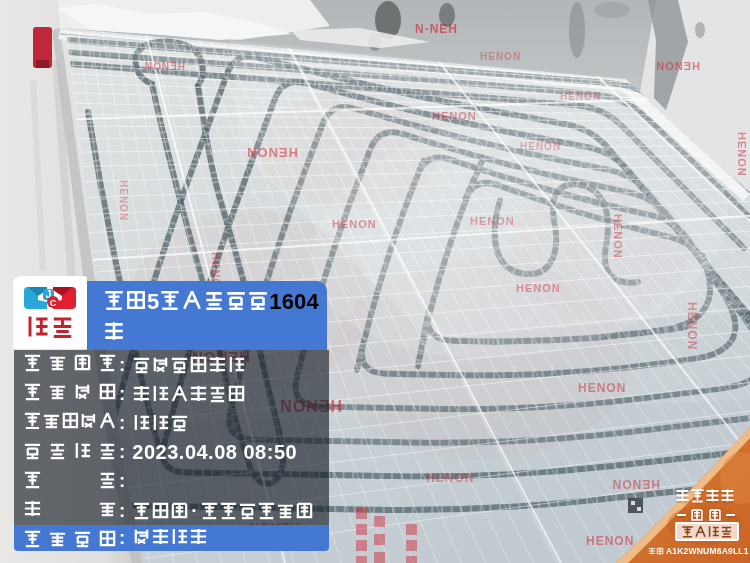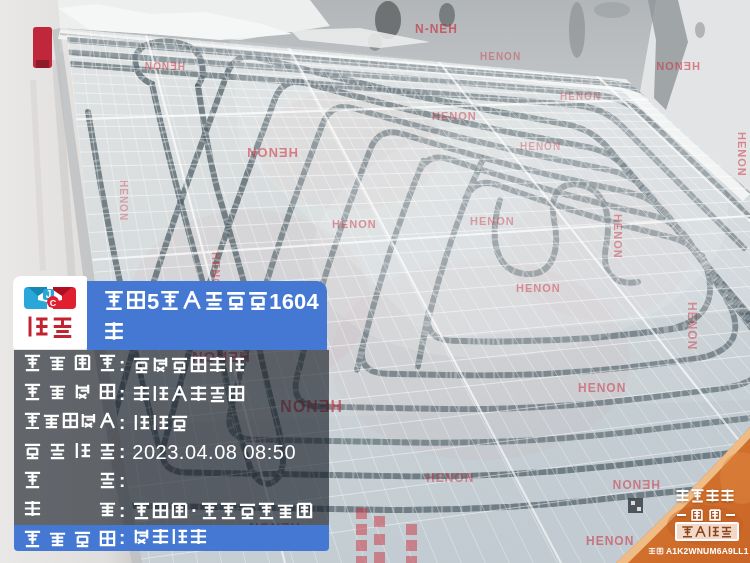--- a/index.html
+++ b/index.html
@@ -2,21 +2,21 @@
 <html><head><meta charset="utf-8">
 <style>
 html,body{margin:0;padding:0;background:#888;}
 #wrap{position:relative;width:750px;height:563px;overflow:hidden;
  font-family:"Liberation Sans",sans-serif;background:#d7dbdd;}
 .g{display:inline-block;vertical-align:-0.12em;}
 .lab{display:inline-flex;justify-content:space-between;align-items:center;}
 .row{height:29.2px;display:flex;align-items:center;padding-left:9px;color:#fff;}
 .co{font-size:19px;font-weight:bold;color:#fff;margin-left:2px;}
 .va{margin-left:7px;display:inline-flex;align-items:center;}
-.lat{font-size:20px;font-weight:normal;color:#fff;letter-spacing:0.5px;}
+.lat{font-size:20px;font-weight:bold;color:#fff;letter-spacing:0.5px;}
 .dot{font-size:19px;font-weight:bold;margin:0 2px;}
 </style></head>
 <body>
 <div id="wrap">
 <svg width="750" height="563" viewBox="0 0 750 563" style="position:absolute;left:0;top:0">
 <defs>
 <linearGradient id="fl" x1="0" y1="0" x2="0.6" y2="1">
           <stop offset="0" stop-color="#e2e5e5"></stop>
           <stop offset="0.5" stop-color="#d5dadc"></stop>
           <stop offset="1" stop-color="#c6cfd4"></stop>
@@ -319,21 +319,21 @@
           </svg><span style="font-size:22px;font-weight:bold;color:#fff;">5</span><svg class="g" width="22" height="22" viewBox="0 0 20 20">
             <path d="M2 3H18M10 3V16M5 7H15M3 18H17M6 11H14" stroke="#fff" stroke-width="2.35" fill="none"></path>
           </svg><svg class="g" width="22" height="22" viewBox="0 0 20 20">
             <path d="M10 2L3 18M10 2L17 18M6 11H14" stroke="#fff" stroke-width="2.35" fill="none"></path>
           </svg><svg class="g" width="22" height="22" viewBox="0 0 20 20">
             <path d="M3 4H17M10 4V10M3 10H17M5 14H15M3 18H17" stroke="#fff" stroke-width="2.35" fill="none"></path>
           </svg><svg class="g" width="22" height="22" viewBox="0 0 20 20">
             <path d="M2 4H18M5 8H15M5 8V14H15V8M10 14V18M4 18H16" stroke="#fff" stroke-width="2.35" fill="none"></path>
           </svg><svg class="g" width="22" height="22" viewBox="0 0 20 20">
             <path d="M2 4H18M5 8H15M5 8V14H15V8M10 14V18M4 18H16" stroke="#fff" stroke-width="2.35" fill="none"></path>
-          </svg><span style="font-size:22px;font-weight:bold;color:#ffffff;letter-spacing:0.2px;">1604</span></div>
+          </svg><span style="font-size:22px;font-weight:bold;color:#000000;letter-spacing:0.2px;">1604</span></div>
   <div><svg class="g" width="22" height="22" viewBox="0 0 20 20">
             <path d="M2 4H18M2 10H18M2 16H18M10 2V18" stroke="#fff" stroke-width="2.35" fill="none"></path>
           </svg></div>
  </div>
 </div>
 
 <div style="position:absolute;left:14px;top:350px;width:315px;height:175px;background:rgba(16,22,32,0.62);">
 
 <div class="row">
         <span><span class="lab" style="width:94px">

